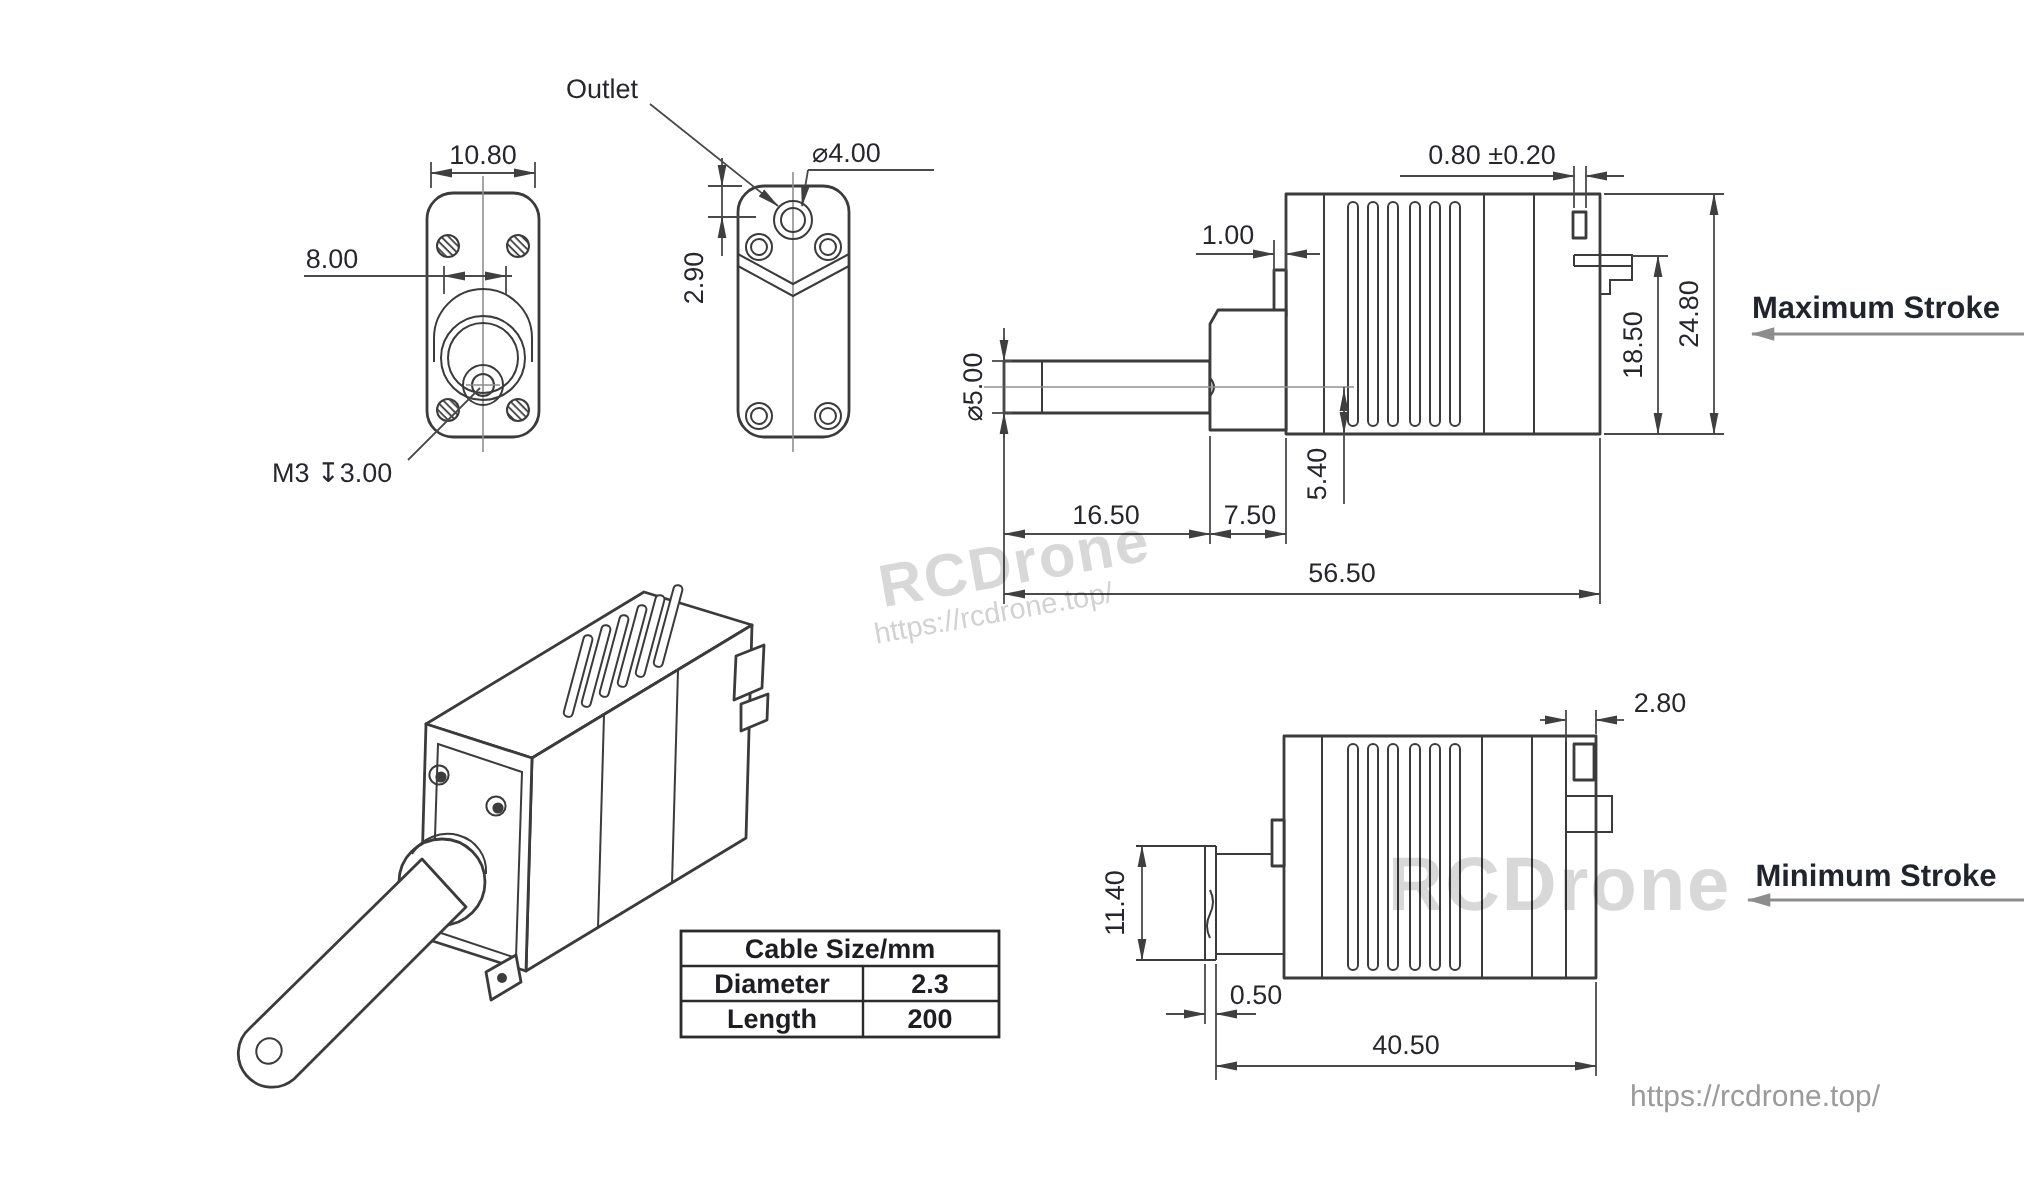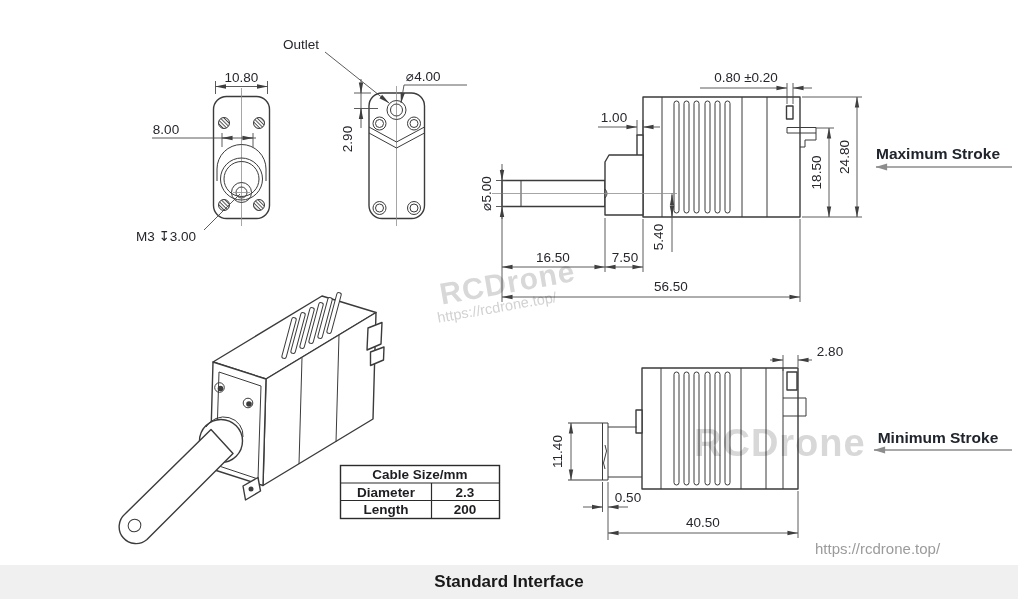--- a/index.html
+++ b/index.html
@@ -327,17 +327,14 @@
     <text class="tbl" x="386" y="514" text-anchor="middle">Length</text>
     <text class="tbl" x="465" y="514" text-anchor="middle">200</text>
   </g>
 </svg>
 
 <div id="wm-brand-center" class="wm-brand">RCDrone</div>
 <div id="wm-url-center" class="wm-url">https://rcdrone.top/</div>
 <div id="wm-brand-right" class="wm-brand">RCDrone</div>
 <div id="url-bottom">https://rcdrone.top/</div>
 
-<div id="footer">
-  <span>Standard Interface</span>
+
 </div>
 
-</div>
-
 </body></html>

